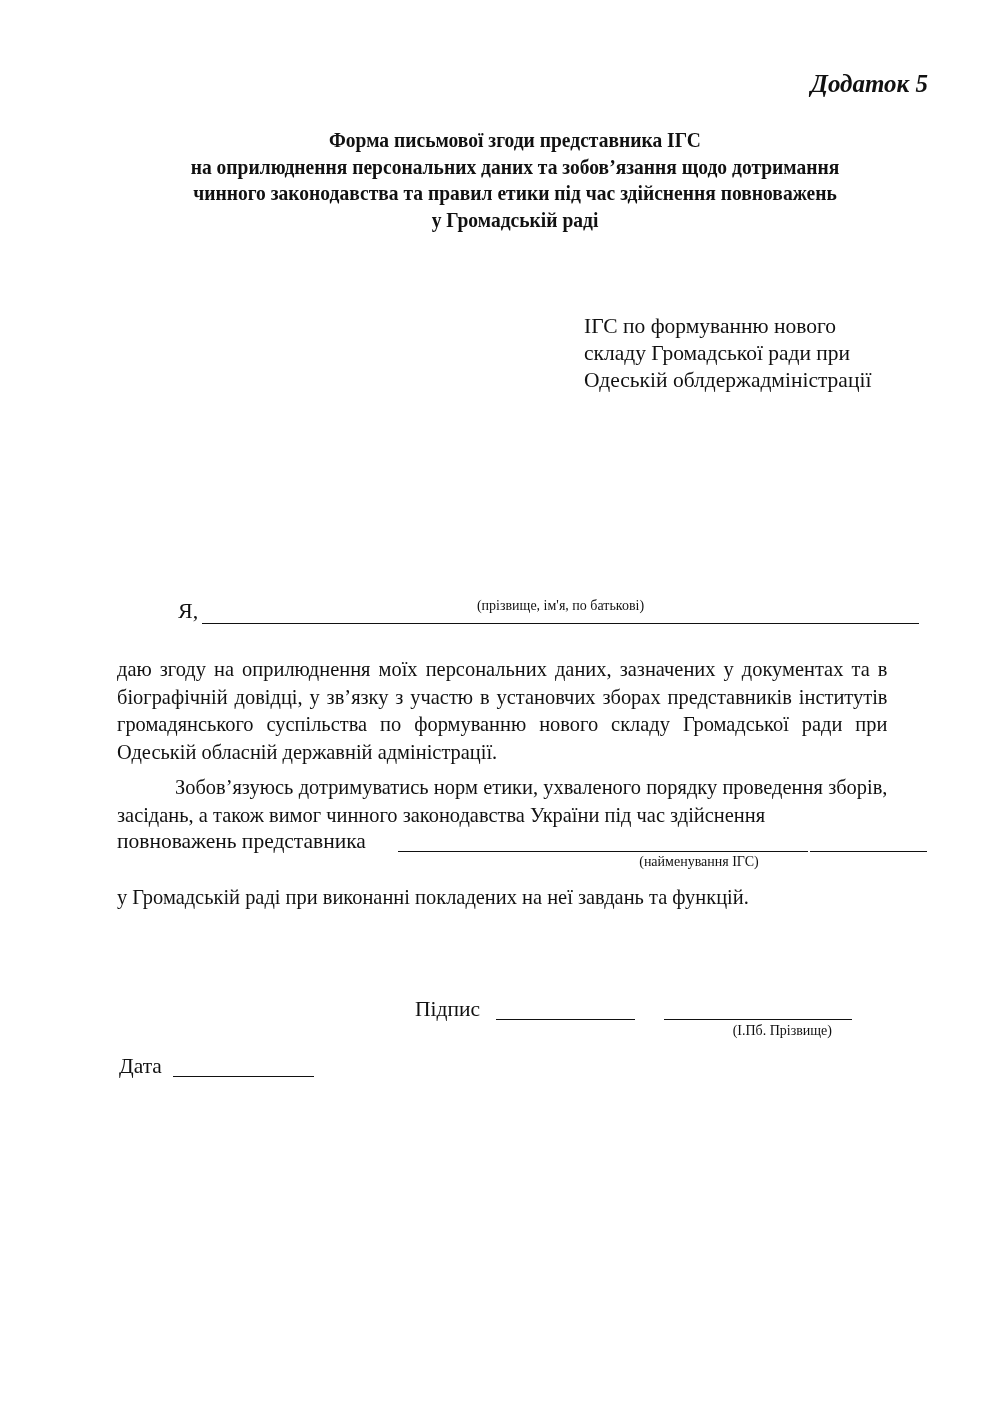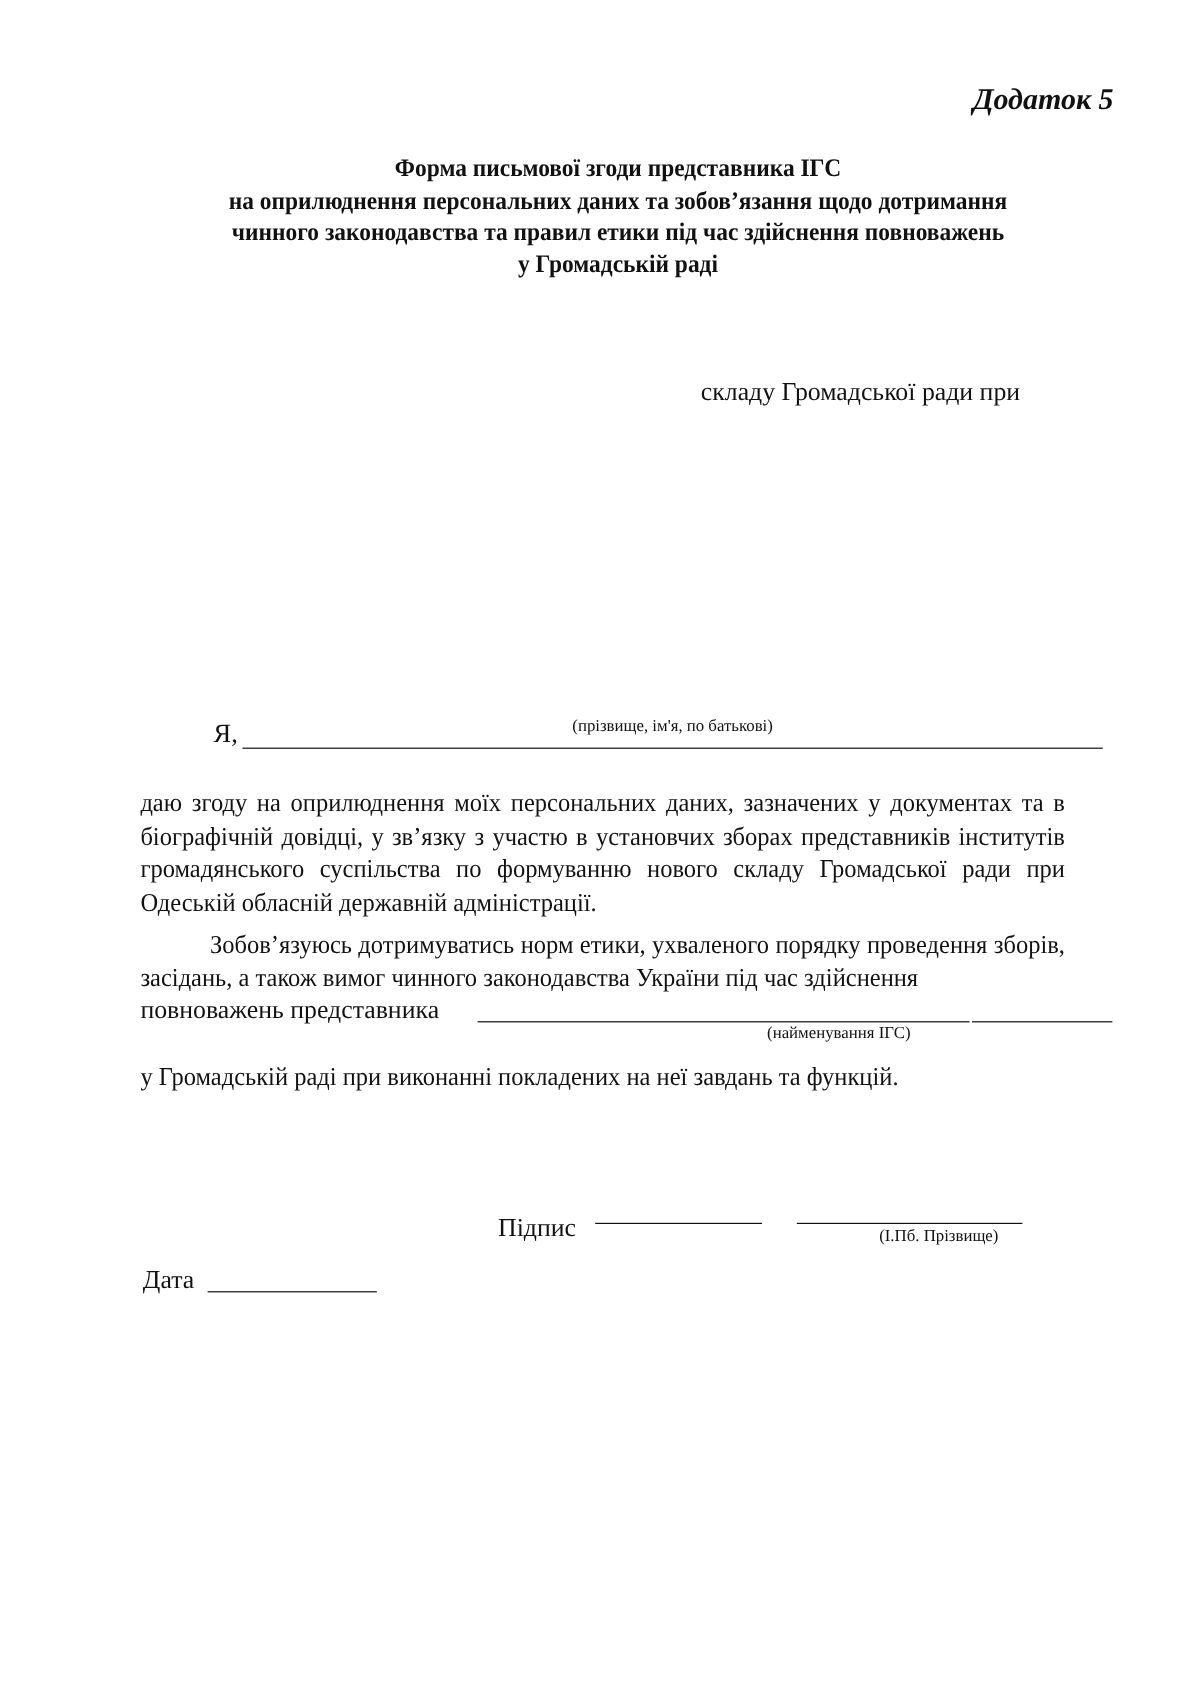--- a/index.html
+++ b/index.html
@@ -25,40 +25,42 @@
 <div class="abs appendix">Додаток 5</div>
 
 <div class="abs title">
   <div>Форма письмової згоди представника ІГС</div>
   <div>на оприлюднення персональних даних та зобов’язання щодо дотримання</div>
   <div>чинного законодавства та правил етики під час здійснення повноважень</div>
   <div>у Громадській раді</div>
 </div>
 
 <div class="abs addressee">
+  <div>ІГС по формуванню нового</div>
   <div>складу Громадської ради при</div>
+  <div>Одеській облдержадміністрації</div>
 </div>
 
 <div class="abs ya">Я,</div>
 <div class="line" style="left:202px; width:717px; top:601px; height:22px;"></div>
 <div class="abs hint" style="left:202px; width:717px; top:598px;">(прізвище, ім'я, по батькові)</div>
 
 <div class="abs para" style="top:656px;">
   <p>даю згоду на оприлюднення моїх персональних даних, зазначених у документах та в біографічній довідці, у зв’язку з участю в установчих  зборах представників інститутів громадянського суспільства по формуванню нового складу Громадської ради при Одеській обласній державній адміністрації.</p>
 </div>
 
 <div class="abs para" style="top:774px;">
   <p class="indent">Зобов’язуюсь дотримуватись норм етики, ухваленого порядку проведення зборів, засідань, а також вимог чинного законодавства України під час здійснення</p>
 </div>
 <div class="abs txt" style="left:117px; top:829px;">повноважень представника</div>
 <div class="line" style="left:398px; width:410px; top:831px; height:20px;"></div>
 <div class="line" style="left:810px; width:117px; top:831px; height:20px;"></div>
 <div class="abs hint" style="left:584px; width:230px; top:854px;">(найменування ІГС)</div>
 
 <div class="abs txt" style="left:117px; top:885px; transform:scaleX(0.95); transform-origin:left top;">у Громадській раді при виконанні покладених на неї завдань та функцій.</div>
 
-<div class="abs txt" style="left:415px; top:997px;margin-top:14px;">Підпис</div>
+<div class="abs txt" style="left:415px; top:997px;">Підпис</div>
 <div class="line" style="left:496px; width:139px; top:999px; height:20px;"></div>
 <div class="line" style="left:664px; width:188px; top:999px; height:20px;"></div>
 <div class="abs hint" style="left:664px; width:168px; top:1023px;text-align:right;">(І.Пб. Прізвище)</div>
 
 <div class="abs txt" style="left:119px; top:1054px;">Дата</div>
 <div class="line" style="left:173px; width:141px; top:1056px; height:20px;"></div>
 
 </body></html>

